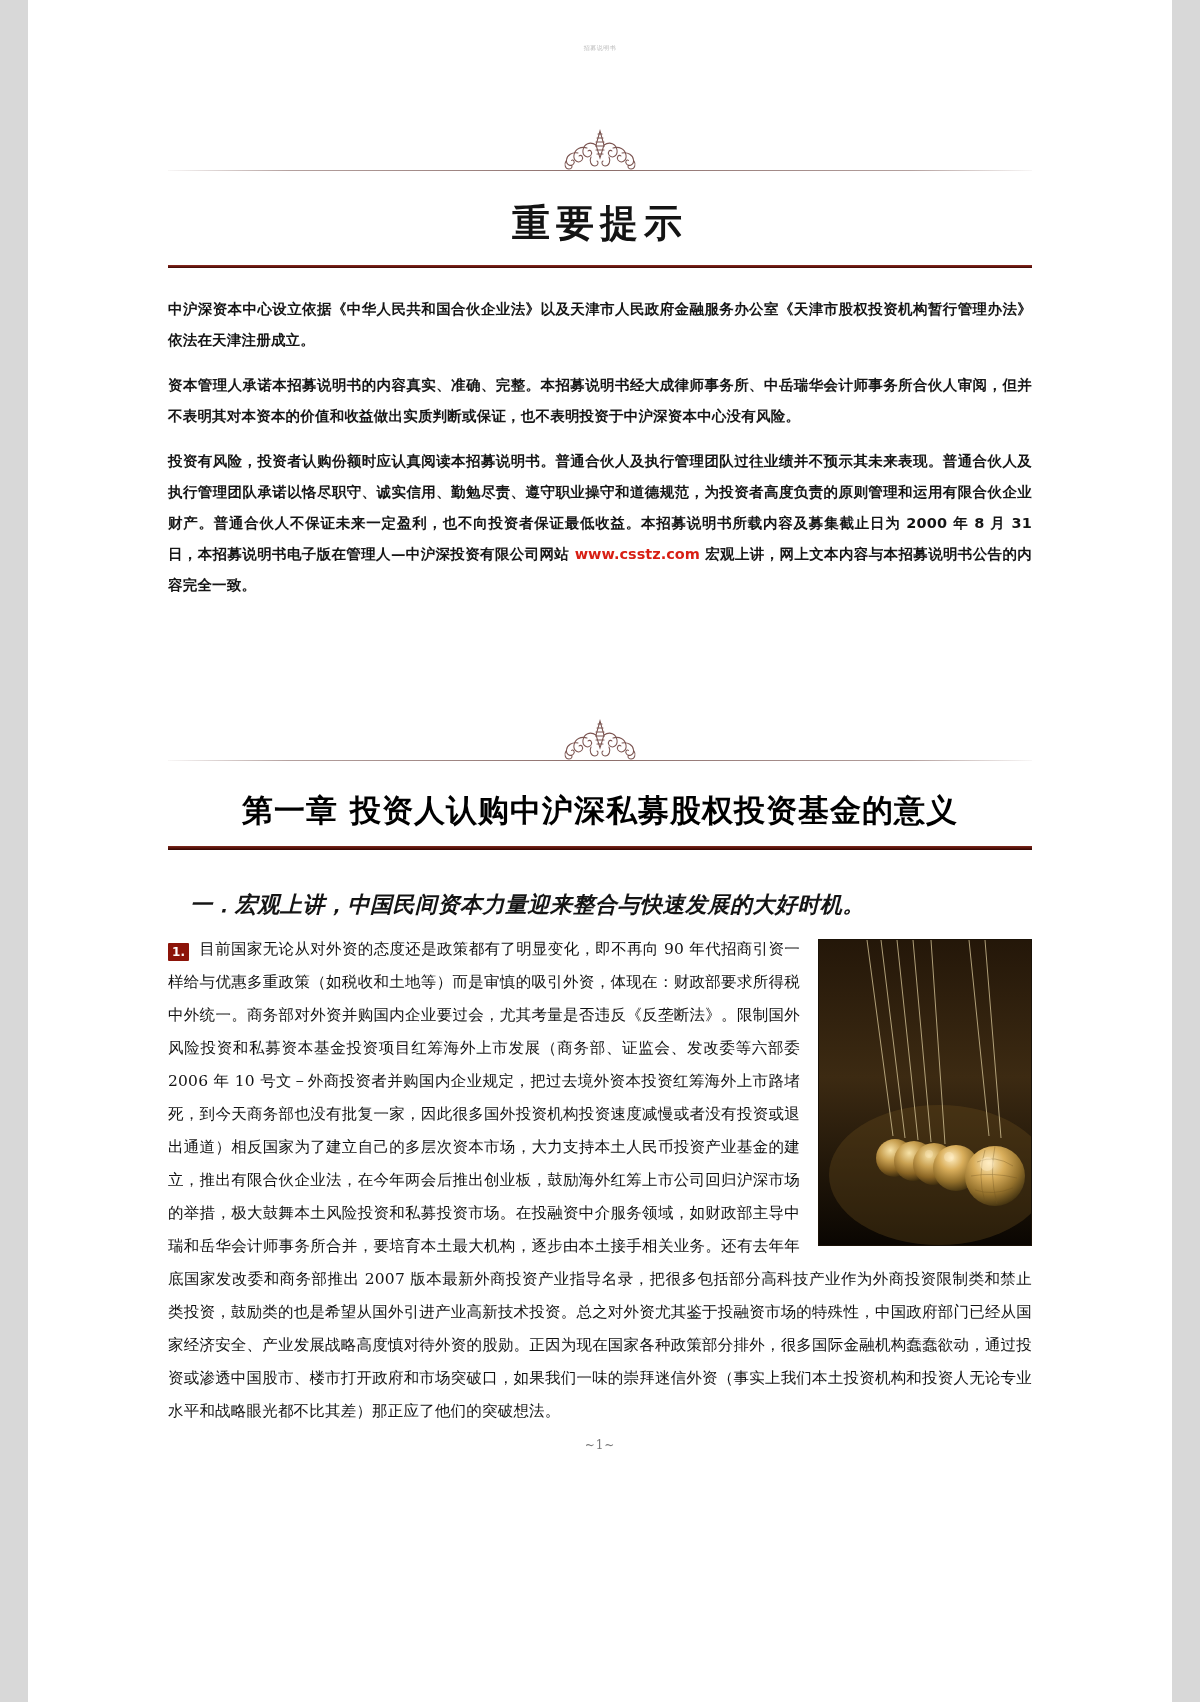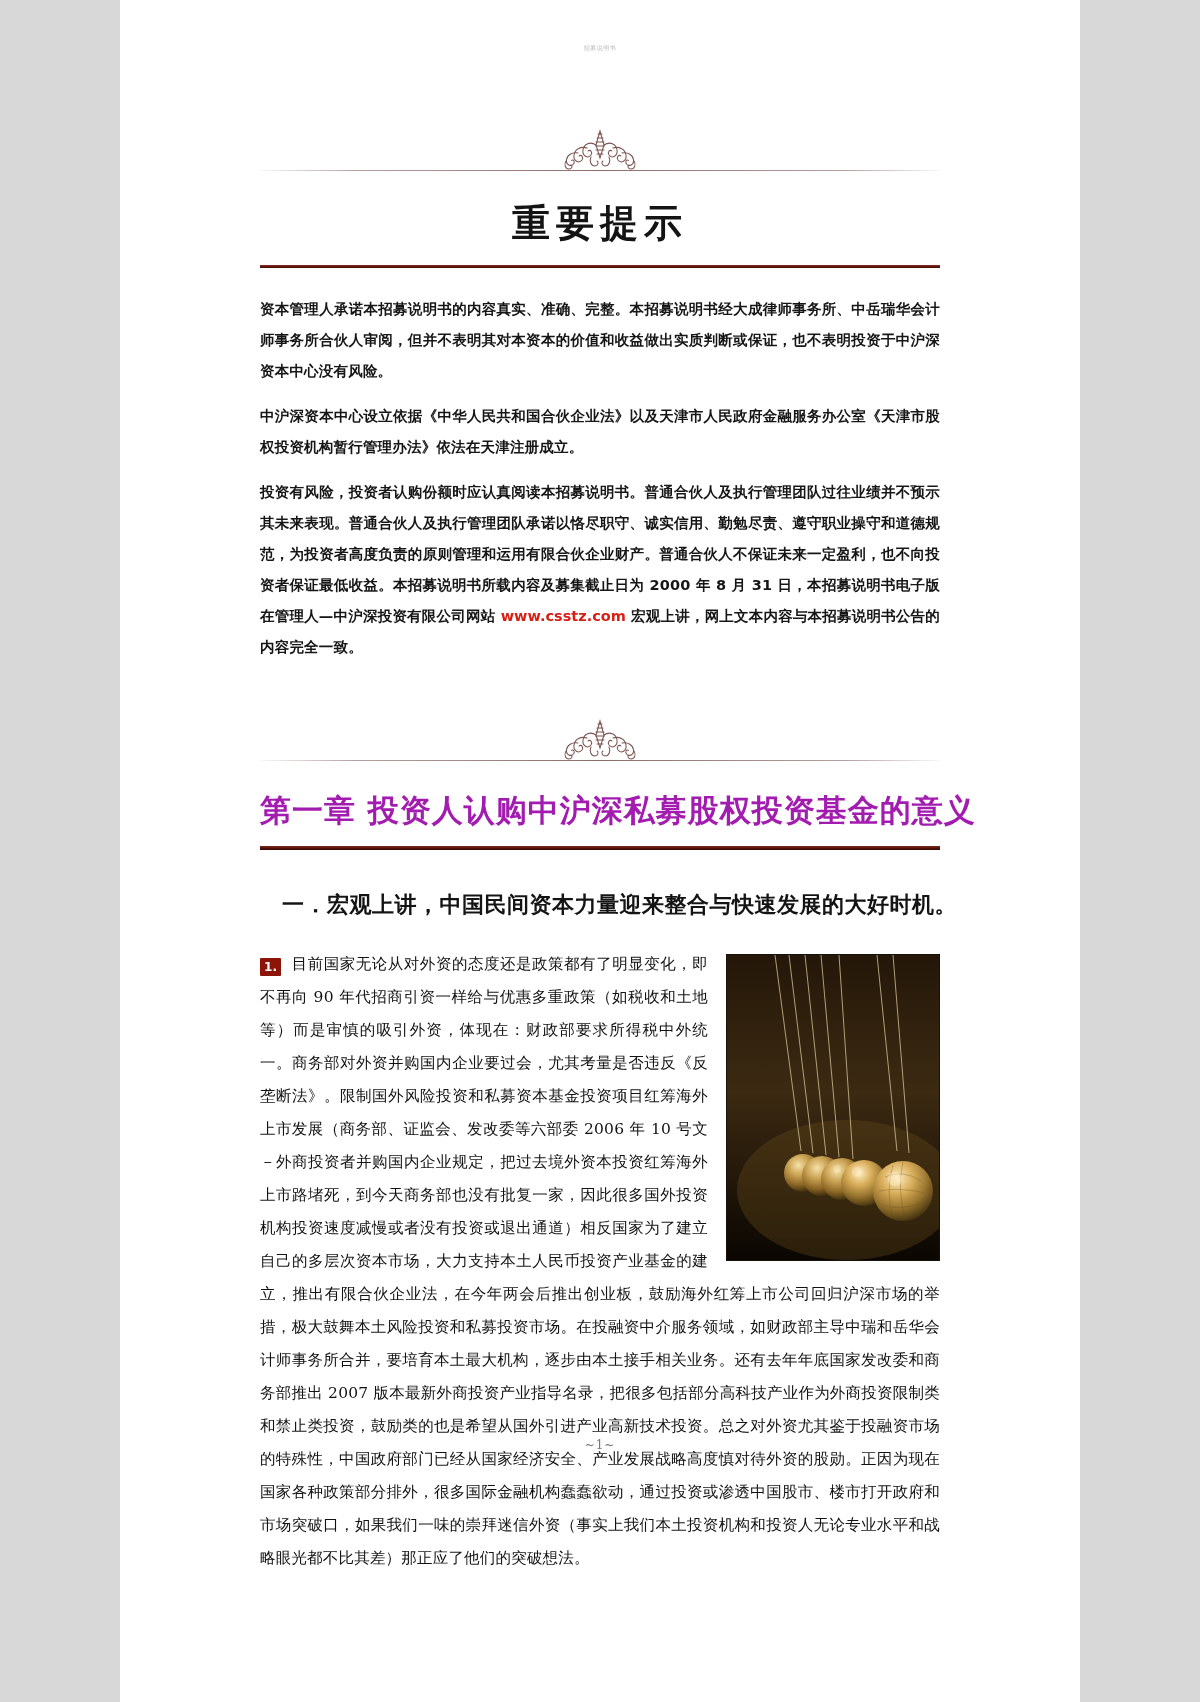--- a/index.html
+++ b/index.html
@@ -5,21 +5,21 @@
   html, body {
     margin: 0;
     padding: 0;
     background: #d8d8d8;
   }
   body {
     font-family: "DejaVu Sans", "Liberation Sans", sans-serif;
   }
   .page {
     position: relative;
-    width: 960px;
+    width: 1144px;
     height: 1702px;
     margin: 0 auto;
     background: #ffffff;
     box-sizing: border-box;
     overflow: hidden;
   }
 
   
   .header-note {
     position: absolute;
@@ -103,41 +103,42 @@
     font-weight: bold;
     letter-spacing: 0;
     margin-top: 44px;
   }
 
   
   .chapter-title {
     font-family: "DejaVu Serif", "Liberation Serif", serif;
     font-weight: bold;
     font-size: 31px;
-    color: #a21caf;
+    color: #000000;
     text-align: center;
     letter-spacing: 1px;
     margin-top: 10px;
     margin-bottom: 14px;
     white-space: nowrap;
   }
   .chapter-rule {
     height: 4px;
     background: linear-gradient(to bottom, #7e2a1e 0%, #551109 55%, #320803 100%);
   }
 
   
   .section-heading {
     font-family: "DejaVu Serif", "Liberation Serif", serif;
     font-weight: bold;
     font-size: 22px;
     color: #141414;
-    margin: 40px 0 28px 22px;
+    margin: 40px 0 13px 22px;
     letter-spacing: 0.5px;
     white-space: nowrap;
+    font-style: italic;
   }
 
   
   .body-block {
     font-family: "DejaVu Serif", "Liberation Serif", serif;
     font-size: 15.5px;
     line-height: 33px;
     color: #121212;
     text-align: justify;
     letter-spacing: 0.2px;
@@ -218,22 +219,22 @@
           </g>
         </svg>
       </div>
     </div>
 
     <div class="doc-title">重要提示</div>
     <div class="title-rule"></div>
 
     <div class="spacer-md"></div>
 
+    <p class="para">中沪深资本中心设立依据《中华人民共和国合伙企业法》以及天津市人民政府金融服务办公室《天津市股权投资机构暂行管理办法》依法在天津注册成立。</p>
     <p class="para">资本管理人承诺本招募说明书的内容真实、准确、完整。本招募说明书经大成律师事务所、中岳瑞华会计师事务所合伙人审阅，但并不表明其对本资本的价值和收益做出实质判断或保证，也不表明投资于中沪深资本中心没有风险。</p>
-    <p class="para">中沪深资本中心设立依据《中华人民共和国合伙企业法》以及天津市人民政府金融服务办公室《天津市股权投资机构暂行管理办法》依法在天津注册成立。</p>
     <p class="para"><span>投资有风险，投资者认购份额时应认真阅读本招募说明书。普通合伙人及执行管理团队过往业绩并不预示其未来表现。普通合伙人及执行管理团队承诺以恪尽职守、诚实信用、勤勉尽责、遵守职业操守和道德规范，为投资者高度负责的原则管理和运用有限合伙企业财产。普通合伙人不保证未来一定盈利，也不向投资者保证最低收益。本招募说明书所载内容及募集截止日为 2000 年 8 月 31 日，本招募说明书电子版在管理人—中沪深投资有限公司网站 </span><span class="url">www.csstz.com</span><span> 宏观上讲，网上文本内容与本招募说明书公告的内容完全一致。</span></p>
 
   </div>
 
   <div class="content" style="top:718px;">
 
     <div class="ornament-block">
       <div class="ornament-rule"></div>
       <div class="ornament-mark">
         <svg viewBox="0 0 120 46" width="120" height="46" aria-hidden="true">

